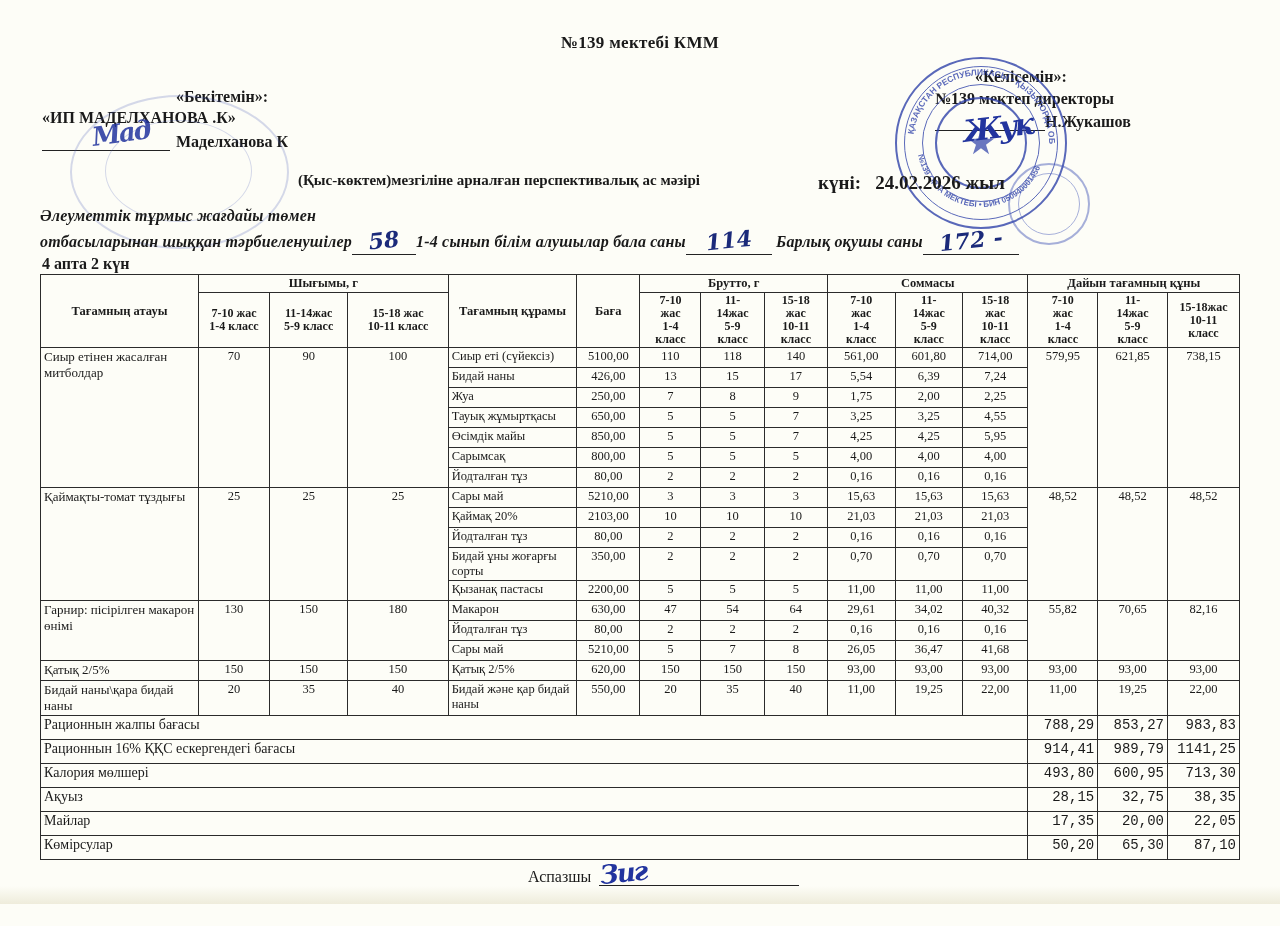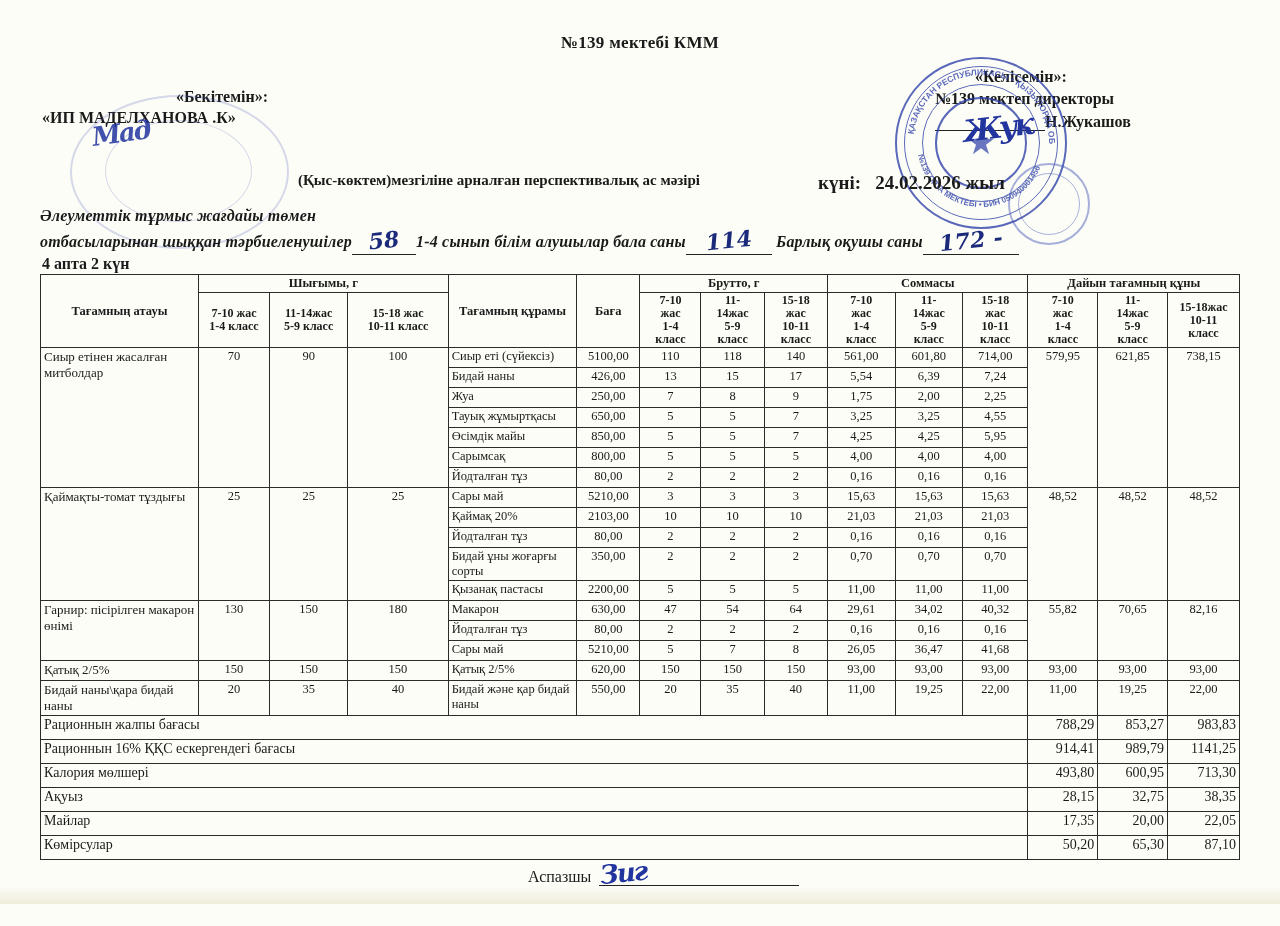--- a/index.html
+++ b/index.html
@@ -68,21 +68,21 @@
     vertical-align:top;
     font-weight:normal;
   }
   table.menu th{font-weight:bold;text-align:center;vertical-align:middle;}
   .c-num{text-align:center;}
   .c-name{text-align:left;padding-left:6px;}
   .grp-name{text-align:left;padding-left:6px;font-size:13px;}
   .hdr-small{font-size:12px;line-height:13px;}
   .hdr-tall{height:40px;}
   .sum-label{font-weight:bold;font-size:14px;text-align:left;padding-left:8px;height:21px;}
-  .sum-val{text-align:right;font-weight:bold;font-size:14px;padding-right:6px;}
+  .sum-val{text-align:right;font-weight:bold;font-size:14px;padding-right:6px;font-family:Liberation Mono, monospace;}
   .ing-row td{height:17px;}
 
   
   .stamp{
     position:absolute;left:895px;top:57px;width:172px;height:172px;
     border-radius:50%;pointer-events:none;opacity:.78;
   }
   .stamp .ring{position:absolute;border-radius:50%;border:2.5px solid #2c3fa8;}
   .r1{inset:0;}
   .r2{inset:9px;border-width:1.5px !important;}
@@ -130,20 +130,24 @@
 </head>
 <body>
 
 <div class="page">
 
   <div class="doc-title">№139 мектебі  КММ</div>
 
   <div class="approve-left">
     <div class="l1">«Бекітемін»:</div>
     <div class="l2">«ИП МАДЕЛХАНОВА .К»</div>
+    <div class="sigrow">
+      <span class="sigline"></span>
+      <span>Маделханова К</span>
+    </div>
   </div>
 
   <div class="approve-right">
     <div class="l1">«Келісемін»:</div>
     <div class="l2">№139 мектеп директоры</div>
     <div class="sigrow">
       <span class="sigline"></span>
       <span>Н.Жукашов</span>
     </div>
   </div>

